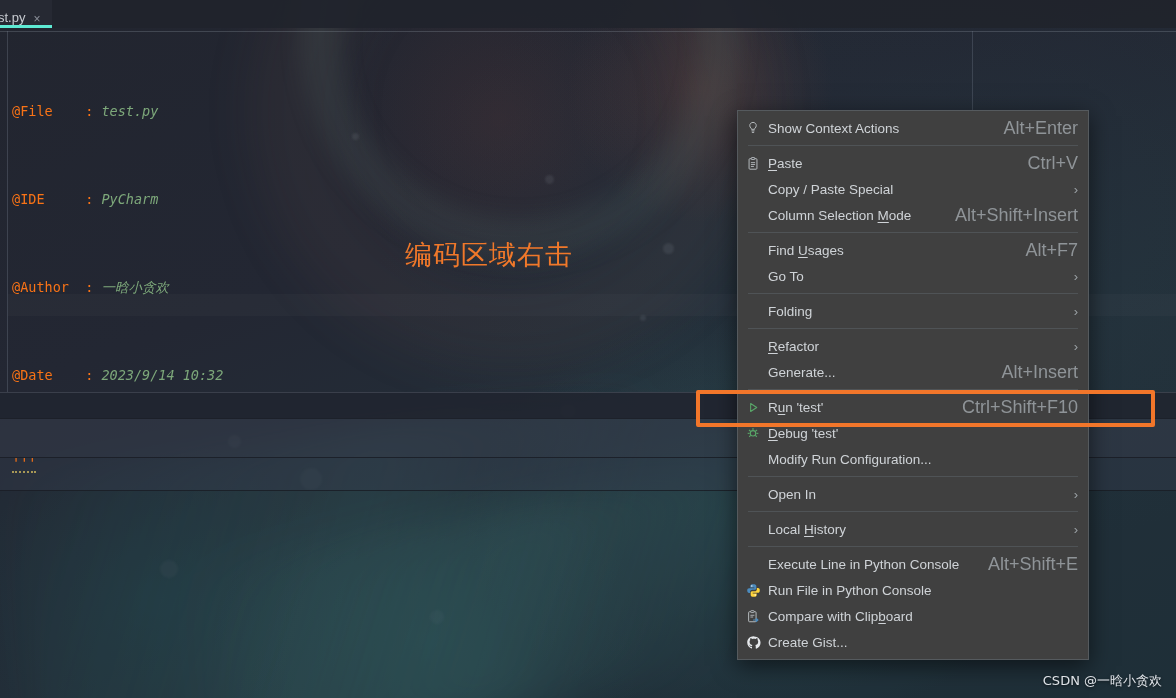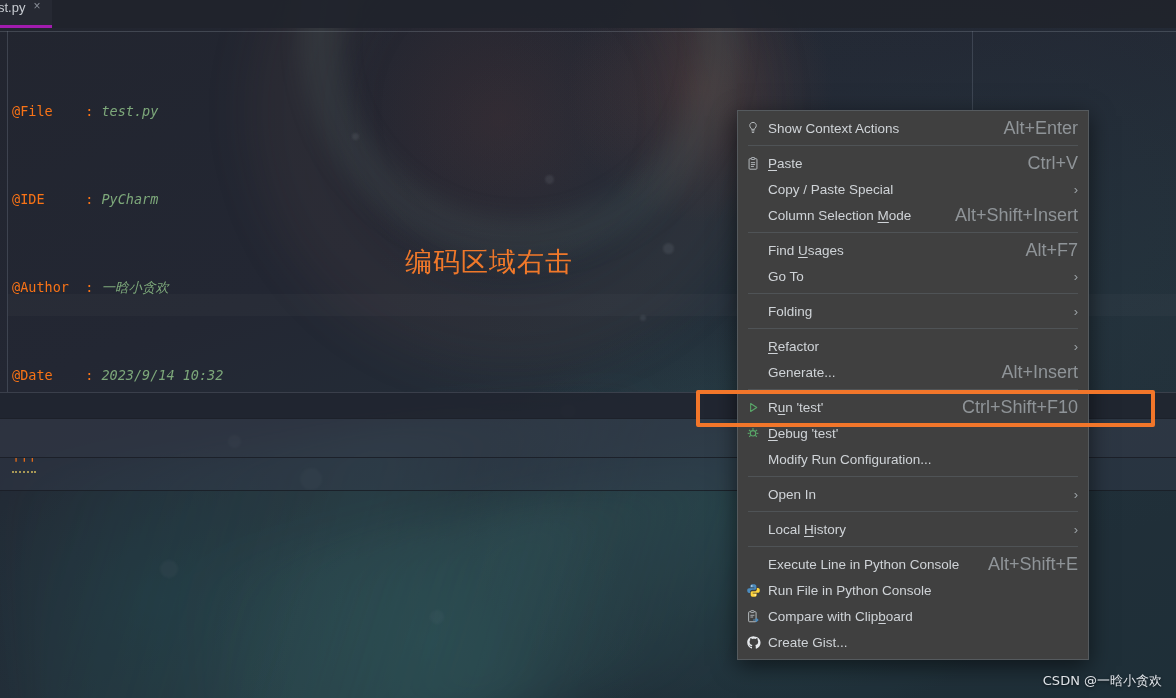--- a/index.html
+++ b/index.html
@@ -77,24 +77,24 @@
     left: 0; top: 0;
     width: 1176px; height: 28px;
     background: rgba(32,35,44,0.93);
   }
   .tab {
     position: absolute;
     left: 0; top: 0;
     height: 28px;
     padding: 0 12px 0 0;
     display: flex;
-    align-items: flex-start;
+    align-items: flex-end;
     gap: 8px;
     background: rgba(44,48,58,0.55);
-    border-bottom: 3px solid #a21caf;
+    border-bottom: 3px solid #5eead4;
   }
   .tab-label {
     font-size: 13px;
     color: #c7cbd1;
     margin-left: -2px;
   }
   .tab-close {
     font-size: 12px;
     color: #8a8f99;
     line-height: 1;
@@ -141,21 +141,21 @@
   .caret-line {
     position: absolute;
     left: 8px; top: 262px;
     width: 1168px; height: 22px;
     background: rgba(255,255,255,0.025);
   }
 
   
   .annotation {
     position: absolute;
-    left: 405px; top: 244px;
+    left: 405px; top: 237px;
     font-size: 27px;
     font-weight: 500;
     color: #f0782a;
     letter-spacing: 1px;
     font-family: "DejaVu Sans", sans-serif;
   }
 
   
   .band {
     position: absolute;

